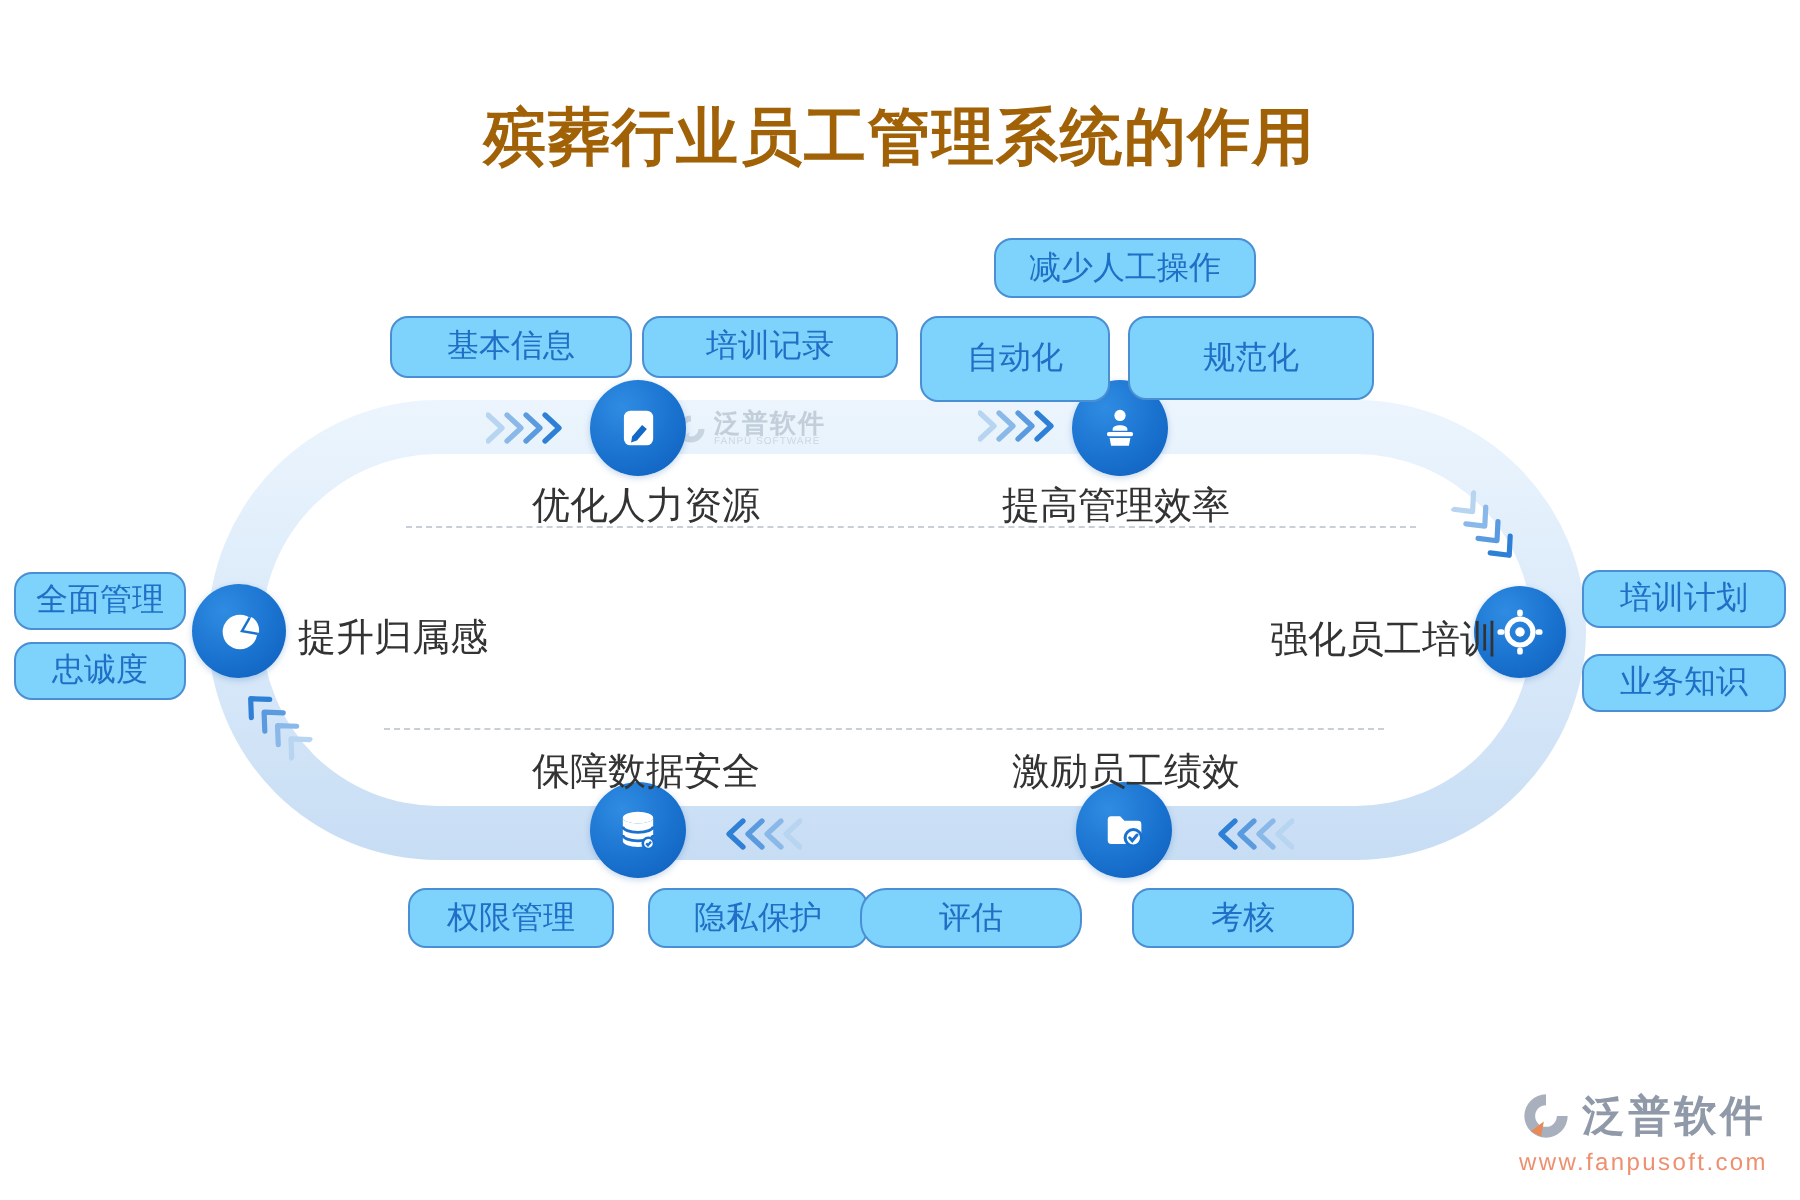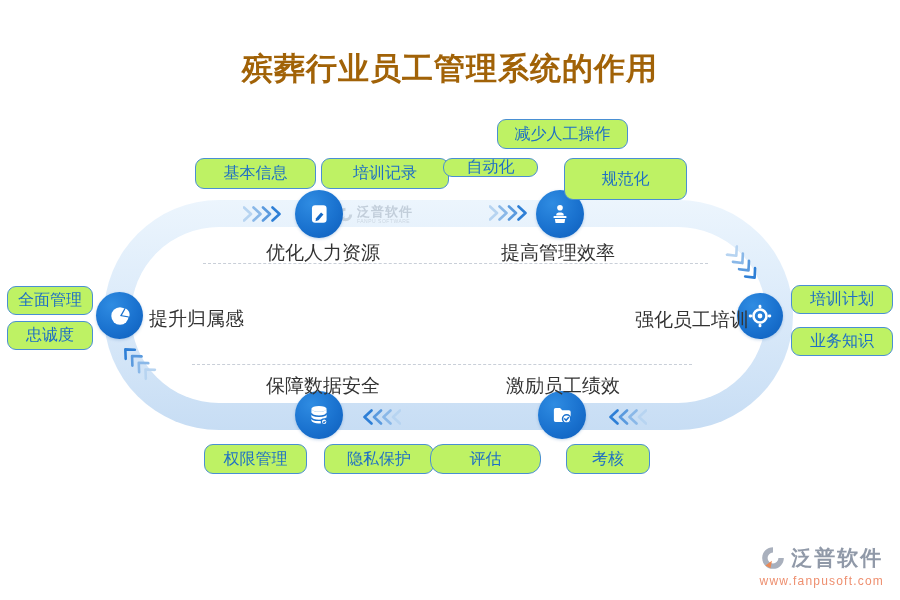--- a/index.html
+++ b/index.html
@@ -22,21 +22,21 @@
   .node-circle{position:absolute;width:48px;height:48px;border-radius:50%;
      background:radial-gradient(circle at 34% 28%,#2f8ce2 0%,#1a72cf 55%,#0d5dbb 100%);
      display:flex;align-items:center;justify-content:center;box-shadow:0 1px 3px rgba(20,90,170,.25);}
   .node-circle svg{display:block;}
 
   .node-label{position:absolute;font-size:19px;color:#333;white-space:nowrap;}
   .center{text-align:center;}
 
   
   .tag{position:absolute;display:flex;align-items:center;justify-content:center;
-       background:#bef264;border:1.5px solid #4a8fd3;border-radius:9px;
+       background:#7dd3fc;border:1.5px solid #4a8fd3;border-radius:9px;
        color:#1e6fc5;font-size:16px;white-space:nowrap;box-sizing:border-box;}
 
   .chev{position:absolute;width:40px;height:16px;}
 
   
   .wm{position:absolute;left:338px;top:205px;display:flex;align-items:center;gap:4px;opacity:.85;}
   .wm .wm-txt{line-height:1;}
   .wm .wm-cn{font-size:13px;font-weight:700;color:#bcc8d5;letter-spacing:1px;}
   .wm .wm-en{font-size:5px;color:#c6d1dc;letter-spacing:.5px;margin-top:1px;}
 
@@ -164,30 +164,30 @@
       <path d="M4.5 7.2 a1.6 1.6 0 0 1 1.6 -1.6 h4.1 l2 2.1 h6.2 a1.6 1.6 0 0 1 1.6 1.6 v7.6 a1.6 1.6 0 0 1 -1.6 1.6 H6.1 a1.6 1.6 0 0 1 -1.6 -1.6z" fill="#fff"></path>
       <circle cx="16.3" cy="15.6" r="3.8" fill="#fff" stroke="#1a72cf" stroke-width="1.4"></circle>
       <path d="M14.6 15.6 l1.2 1.3 2.2-2.6" fill="none" stroke="#1a72cf" stroke-width="1.4" stroke-linecap="round"></path>
     </svg>
   </div>
   <div class="node-label center" style="left:480px;top:373px;width:166px;">激励员工绩效</div>
 
   <div class="tag" style="left:497px;top:119px;width:131px;height:30px;">减少人工操作</div>
   <div class="tag" style="left:195px;top:158px;width:121px;height:31px;">基本信息</div>
   <div class="tag" style="left:321px;top:158px;width:128px;height:31px;text-align:right;">培训记录</div>
-  <div class="tag" style="left:443px;top:158px;width:95px;height:19px;">自动化</div>
+  <div class="tag" style="left:460px;top:158px;width:95px;height:43px;">自动化</div>
   <div class="tag" style="left:564px;top:158px;width:123px;height:42px;">规范化</div>
   <div class="tag" style="left:7px;top:286px;width:86px;height:29px;">全面管理</div>
   <div class="tag" style="left:7px;top:321px;width:86px;height:29px;">忠诚度</div>
   <div class="tag" style="left:791px;top:285px;width:102px;height:29px;">培训计划</div>
   <div class="tag" style="left:791px;top:327px;width:102px;height:29px;">业务知识</div>
   <div class="tag" style="left:204px;top:444px;width:103px;height:30px;">权限管理</div>
   <div class="tag" style="left:324px;top:444px;width:110px;height:30px;">隐私保护</div>
   <div class="tag" style="left:430px;top:444px;width:111px;height:30px;border-radius:13px;">评估</div>
-  <div class="tag" style="left:566px;top:444px;width:84px;height:30px;">考核</div>
+  <div class="tag" style="left:566px;top:444px;width:111px;height:30px;">考核</div>
 
   <div class="footer">
     <div class="footer-row">
       <svg width="26" height="26" viewBox="0 0 24 24">
         <path d="M12 2a10 10 0 1 0 10 10h-5a5 5 0 1 1-5-5z" fill="#a9b0bd"></path>
         <path d="M5 19 l6-4.5 -1.3 7z" fill="#e98956"></path>
       </svg>
       <span class="footer-cn">泛普软件</span>
     </div>
     <div class="footer-url">www.fanpusoft.com</div>

